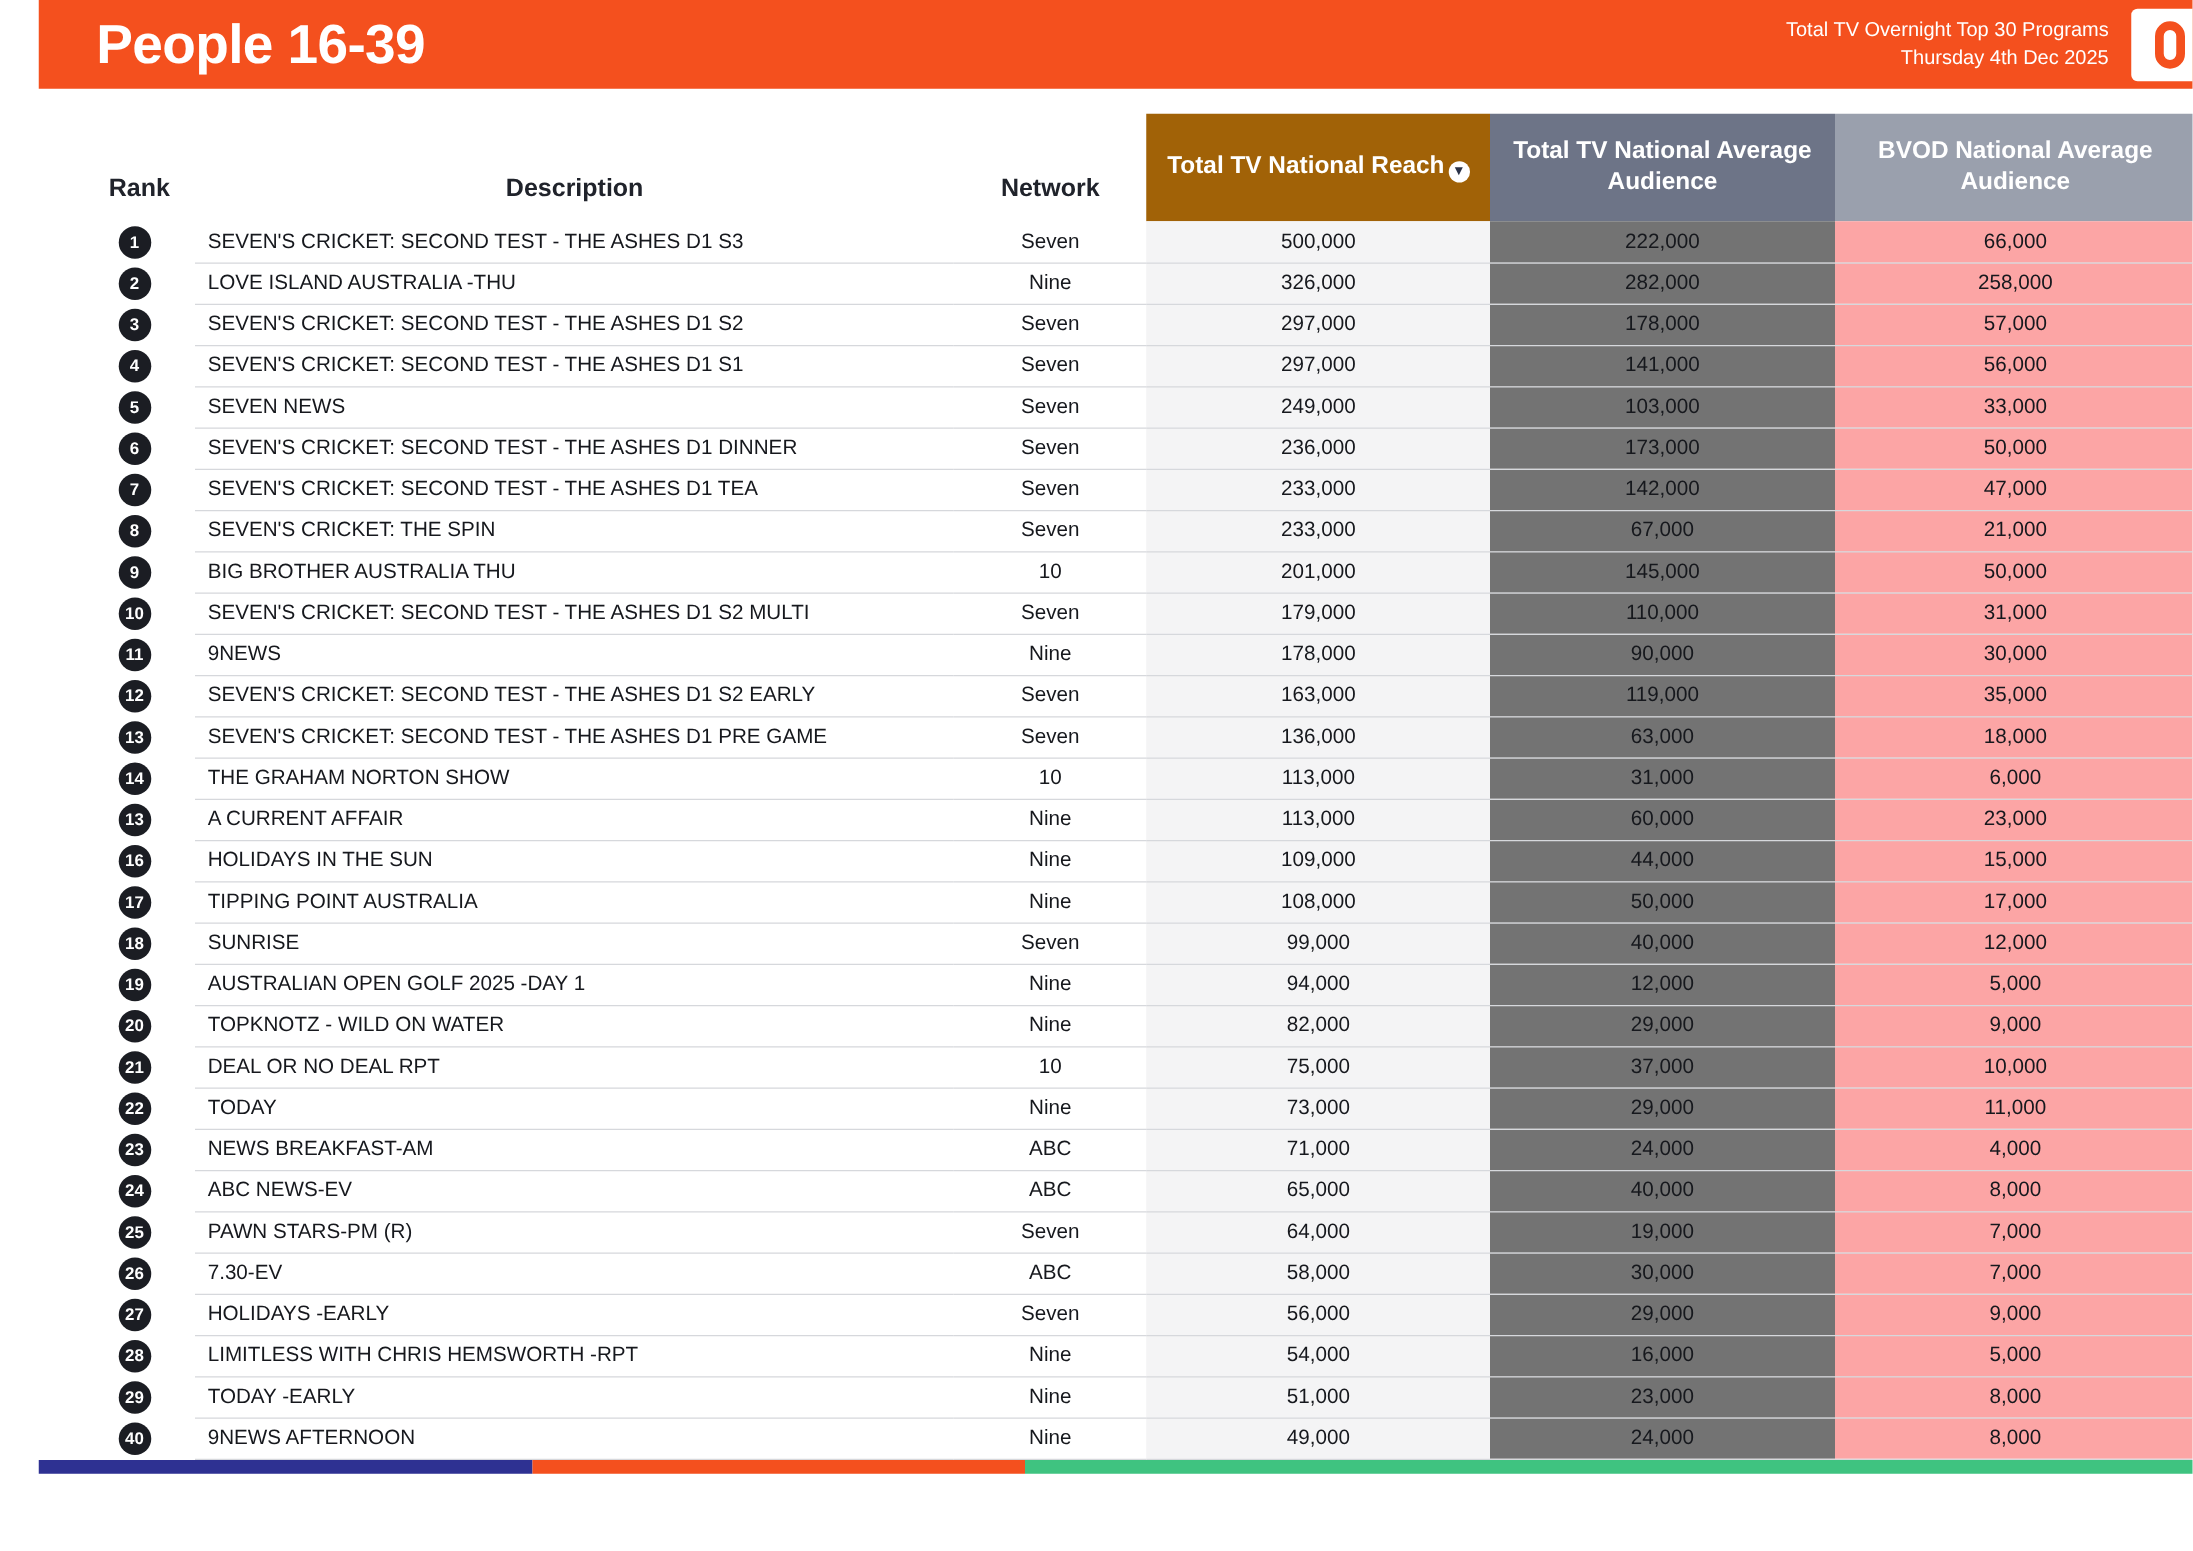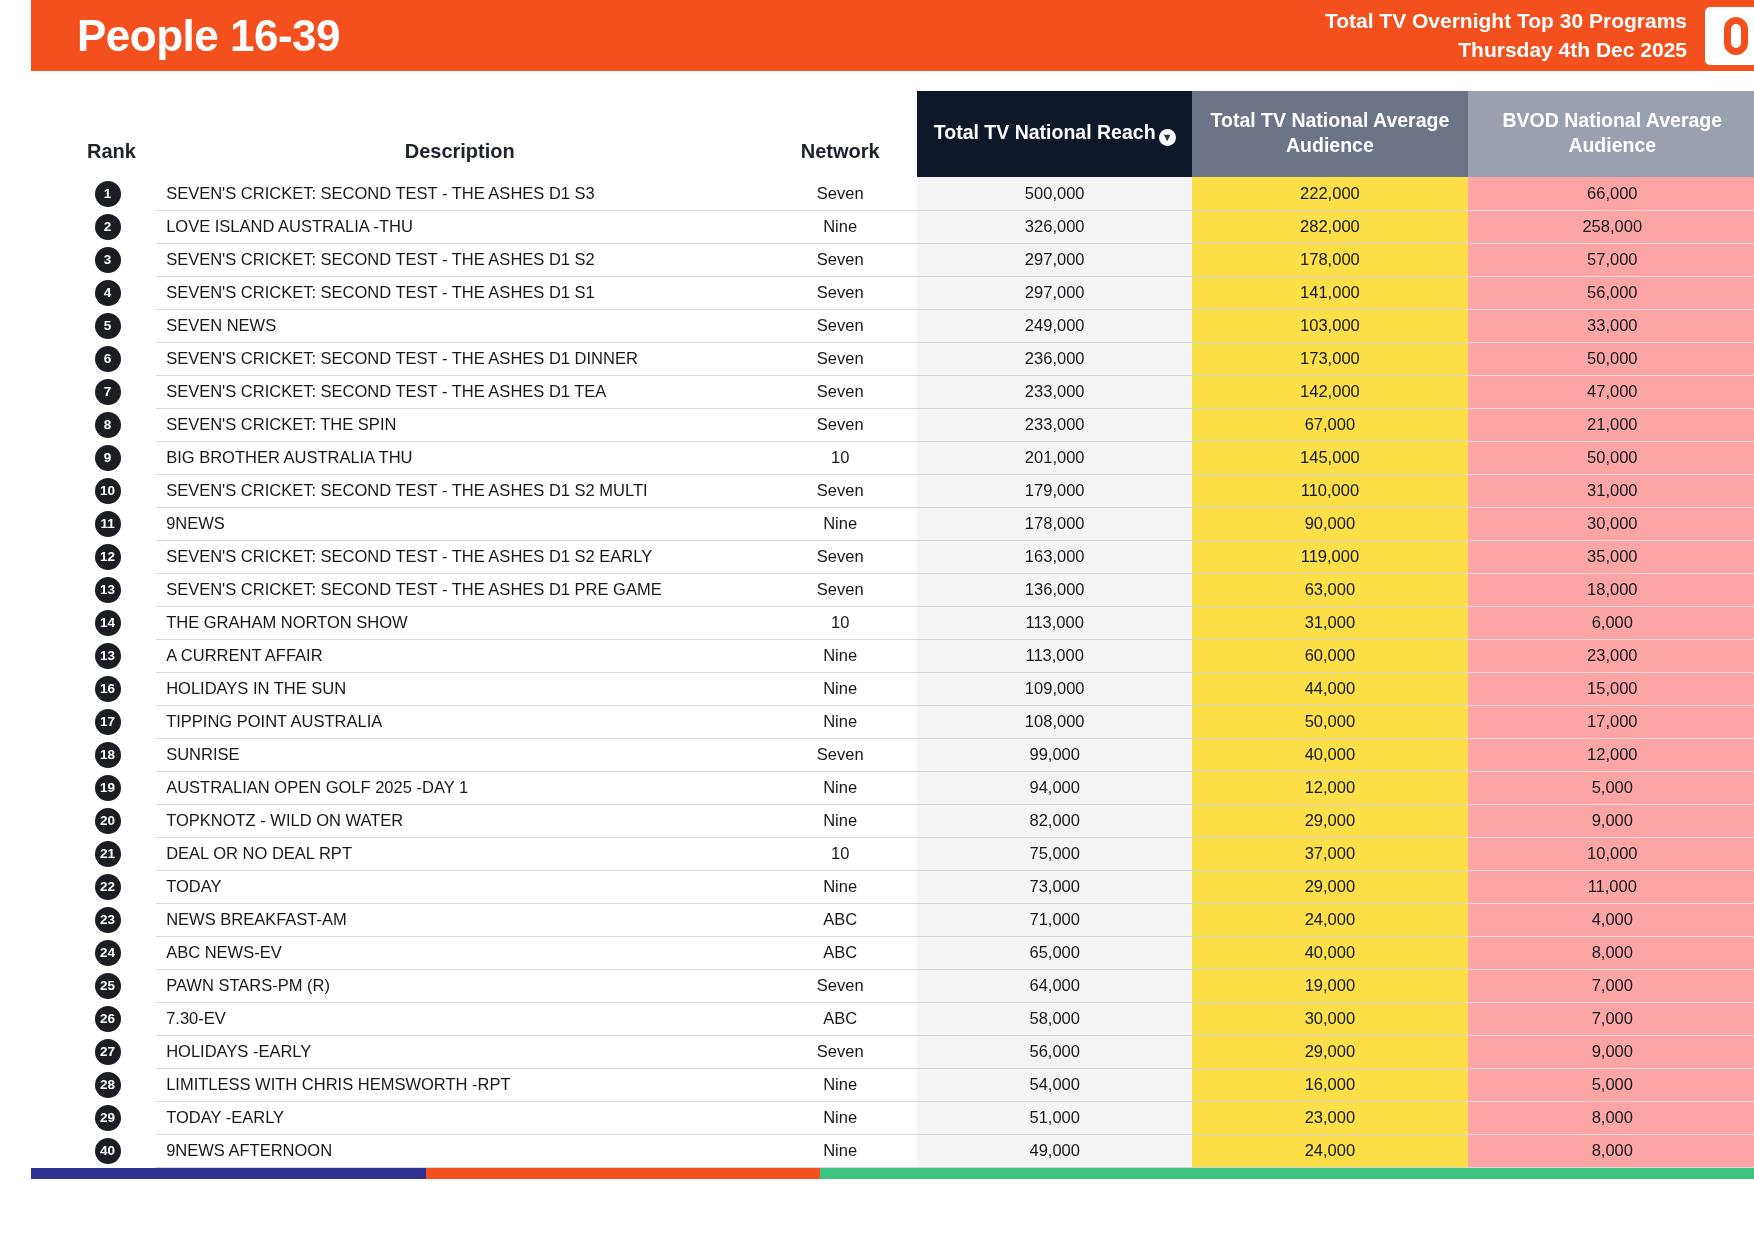--- a/index.html
+++ b/index.html
@@ -42,22 +42,22 @@
     line-height: 1;
   }
   .header-right {
     display: flex;
     align-items: center;
     gap: 18px;
   }
   .header-meta {
     text-align: right;
     color: #ffffff;
-    font-size: 21px;
-    font-weight: bold;
+    font-size: 16px;
+    font-weight: normal;
     line-height: 1.35;
   }
   .logo-box {
     width: 62px;
     height: 58px;
     background: #ffffff;
     border-radius: 5px;
     display: flex;
     align-items: center;
     justify-content: center;
@@ -105,21 +105,21 @@
     color: #ffffff;
     font-size: 19.5px;
     font-weight: bold;
     line-height: 1.28;
     text-align: center;
     padding: 17px 10px 19px;
     box-sizing: border-box;
     height: 83px;
     vertical-align: middle;
   }
-  .mh-dark { background: #0f172a; }
+  .mh-dark { background: #a16207; }
   .mh-mid  { background: #6d7487; }
   .mh-light{ background: #9aa0ad; }
   .sort-arrow {
     display: inline-block;
     width: 17px;
     height: 17px;
     border-radius: 50%;
     background: #ffffff;
     color: #2b3348;
     font-size: 11px;
@@ -158,21 +158,21 @@
     padding-left: 10px;
     white-space: nowrap;
     overflow: hidden;
     text-overflow: ellipsis;
   }
   td.net-cell { text-align: center; }
   td.metric-cell {
     text-align: center;
     background: #f4f4f5;
   }
-  td.metric-cell.m2 { background: #fde047; }
+  td.metric-cell.m2 { background: #737373; }
   td.metric-cell.m3 { background: #fca5a5; }
 
   
   .footer-bar {
     height: 13px;
     display: flex;
     width: 100%;
   }
   .footer-seg { height: 100%; }
 </style>

